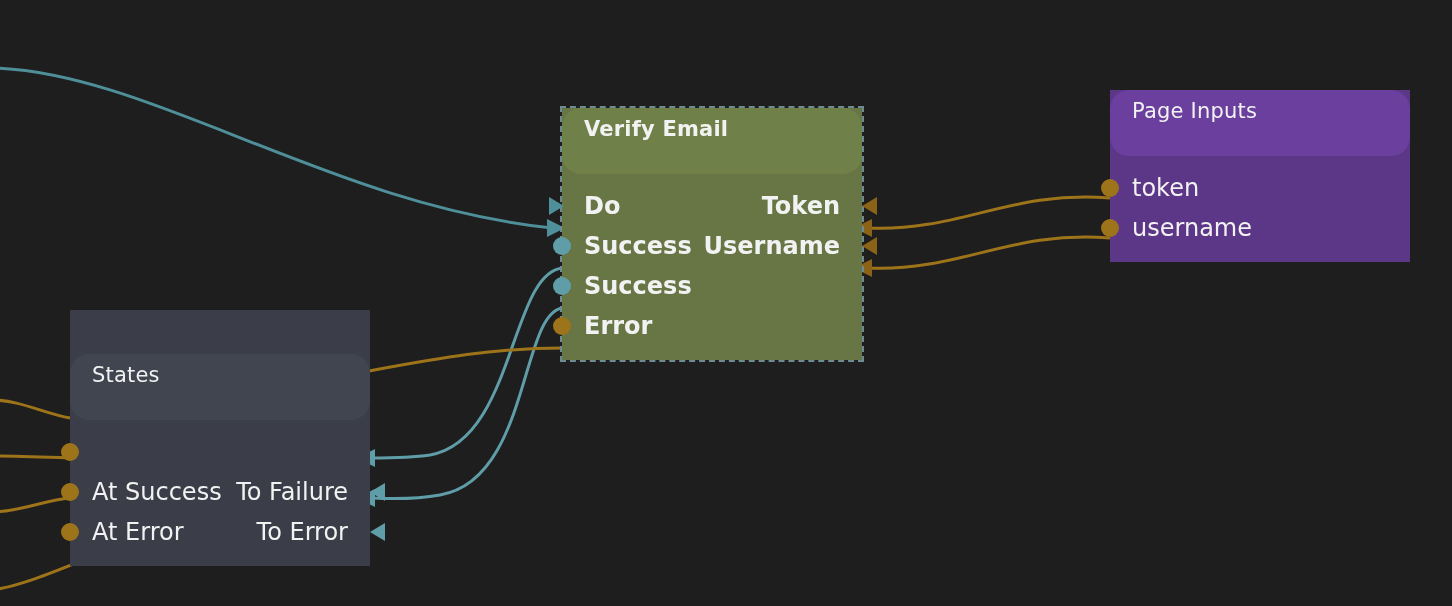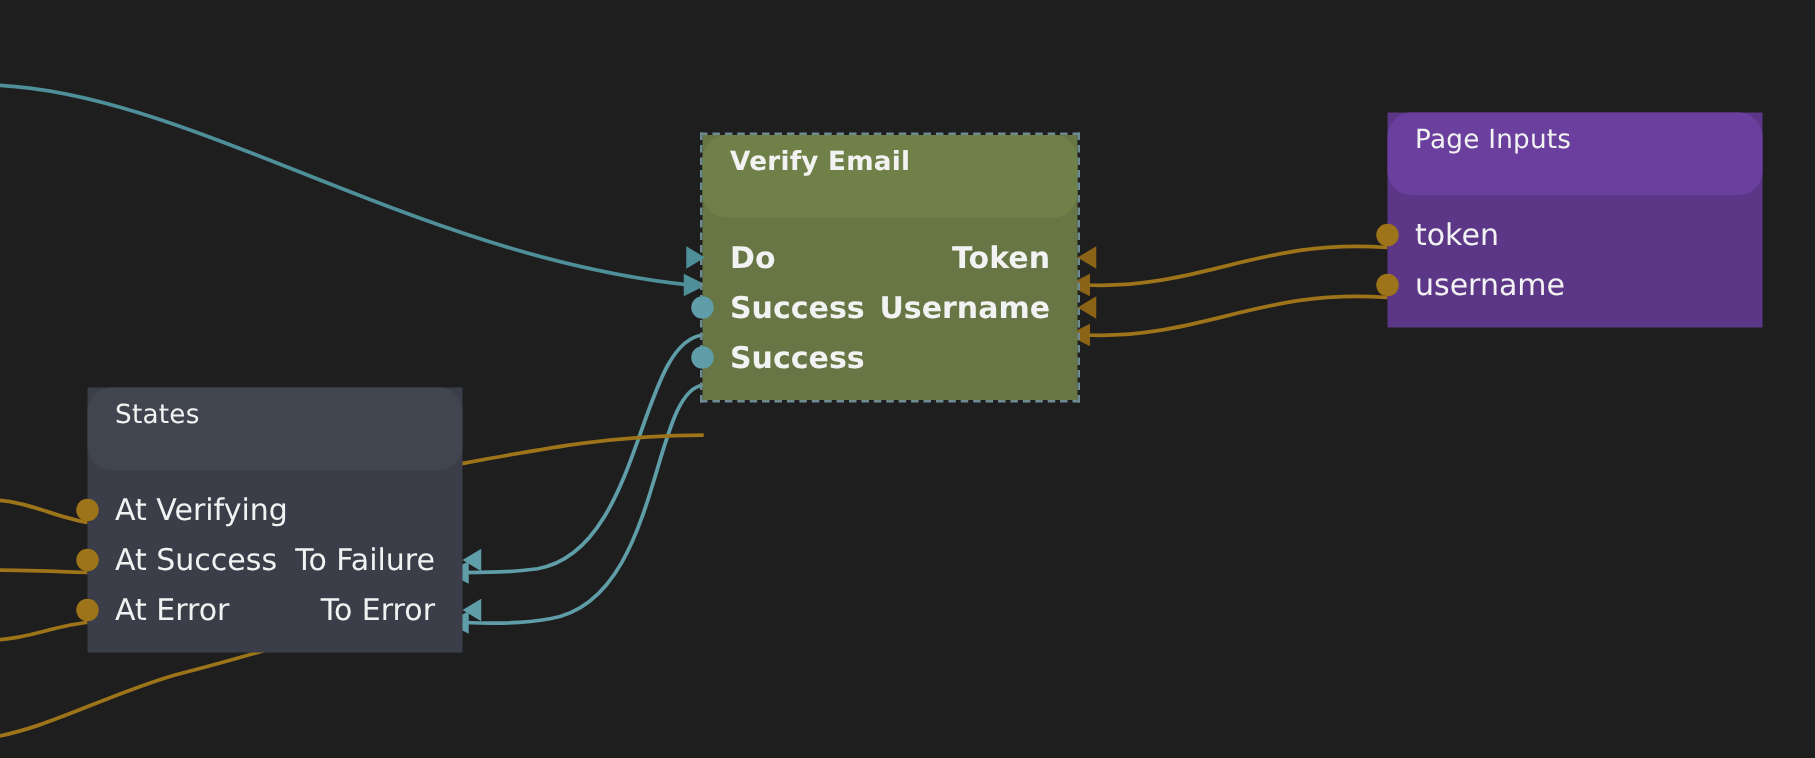--- a/index.html
+++ b/index.html
@@ -124,21 +124,21 @@
 
   
   .node.green  { background: #677644; }
   .node.green  .node-header { background: #6f8148; }
   .node.green.selected {
     outline: 2px dashed #6d8b91;
     outline-offset: 0px;
   }
 
   .node.slate  { background: #3b3e48; }
-  .node.slate  .node-header { background: #41454f; }
+  .node.slate  .node-header { background: #41454f; margin-top: 44px; }
 
   .node.purple { background: #5d3787; }
   .node.purple .node-header { background: #6a3f9e; }
 </style>
 </head>
 <body>
 
 <div id="canvas">
 
   <svg id="wire-layer" viewBox="0 0 1452 606" width="1452" height="606">
@@ -185,33 +185,36 @@
         <span class="port-label">Success</span>
         <span class="port-label right">Username</span>
         <span class="port-arrow right-in"></span>
       </div>
 
       <div class="port-row">
         <span class="port-dot left teal"></span>
         <span class="port-label">Success</span>
       </div>
 
+      <div class="port-row">
+        <span class="port-dot left gold"></span>
+        <span class="port-label">Error</span>
+      </div>
 
     </div>
   </div>
 
   <div class="node slate" style="left:70px; top:310px; width:300px;">
     <div class="node-header">
       <div class="node-title">States</div>
     </div>
     <div class="node-body">
 
       <div class="port-row">
         <span class="port-dot left gold"></span>
-        <span class="port-label">At Verifying</span>
       </div>
 
       <div class="port-row">
         <span class="port-dot left gold"></span>
         <span class="port-label">At Success</span>
         <span class="port-label right">To Failure</span>
         <span class="port-arrow right-in-teal"></span>
       </div>
 
       <div class="port-row">

